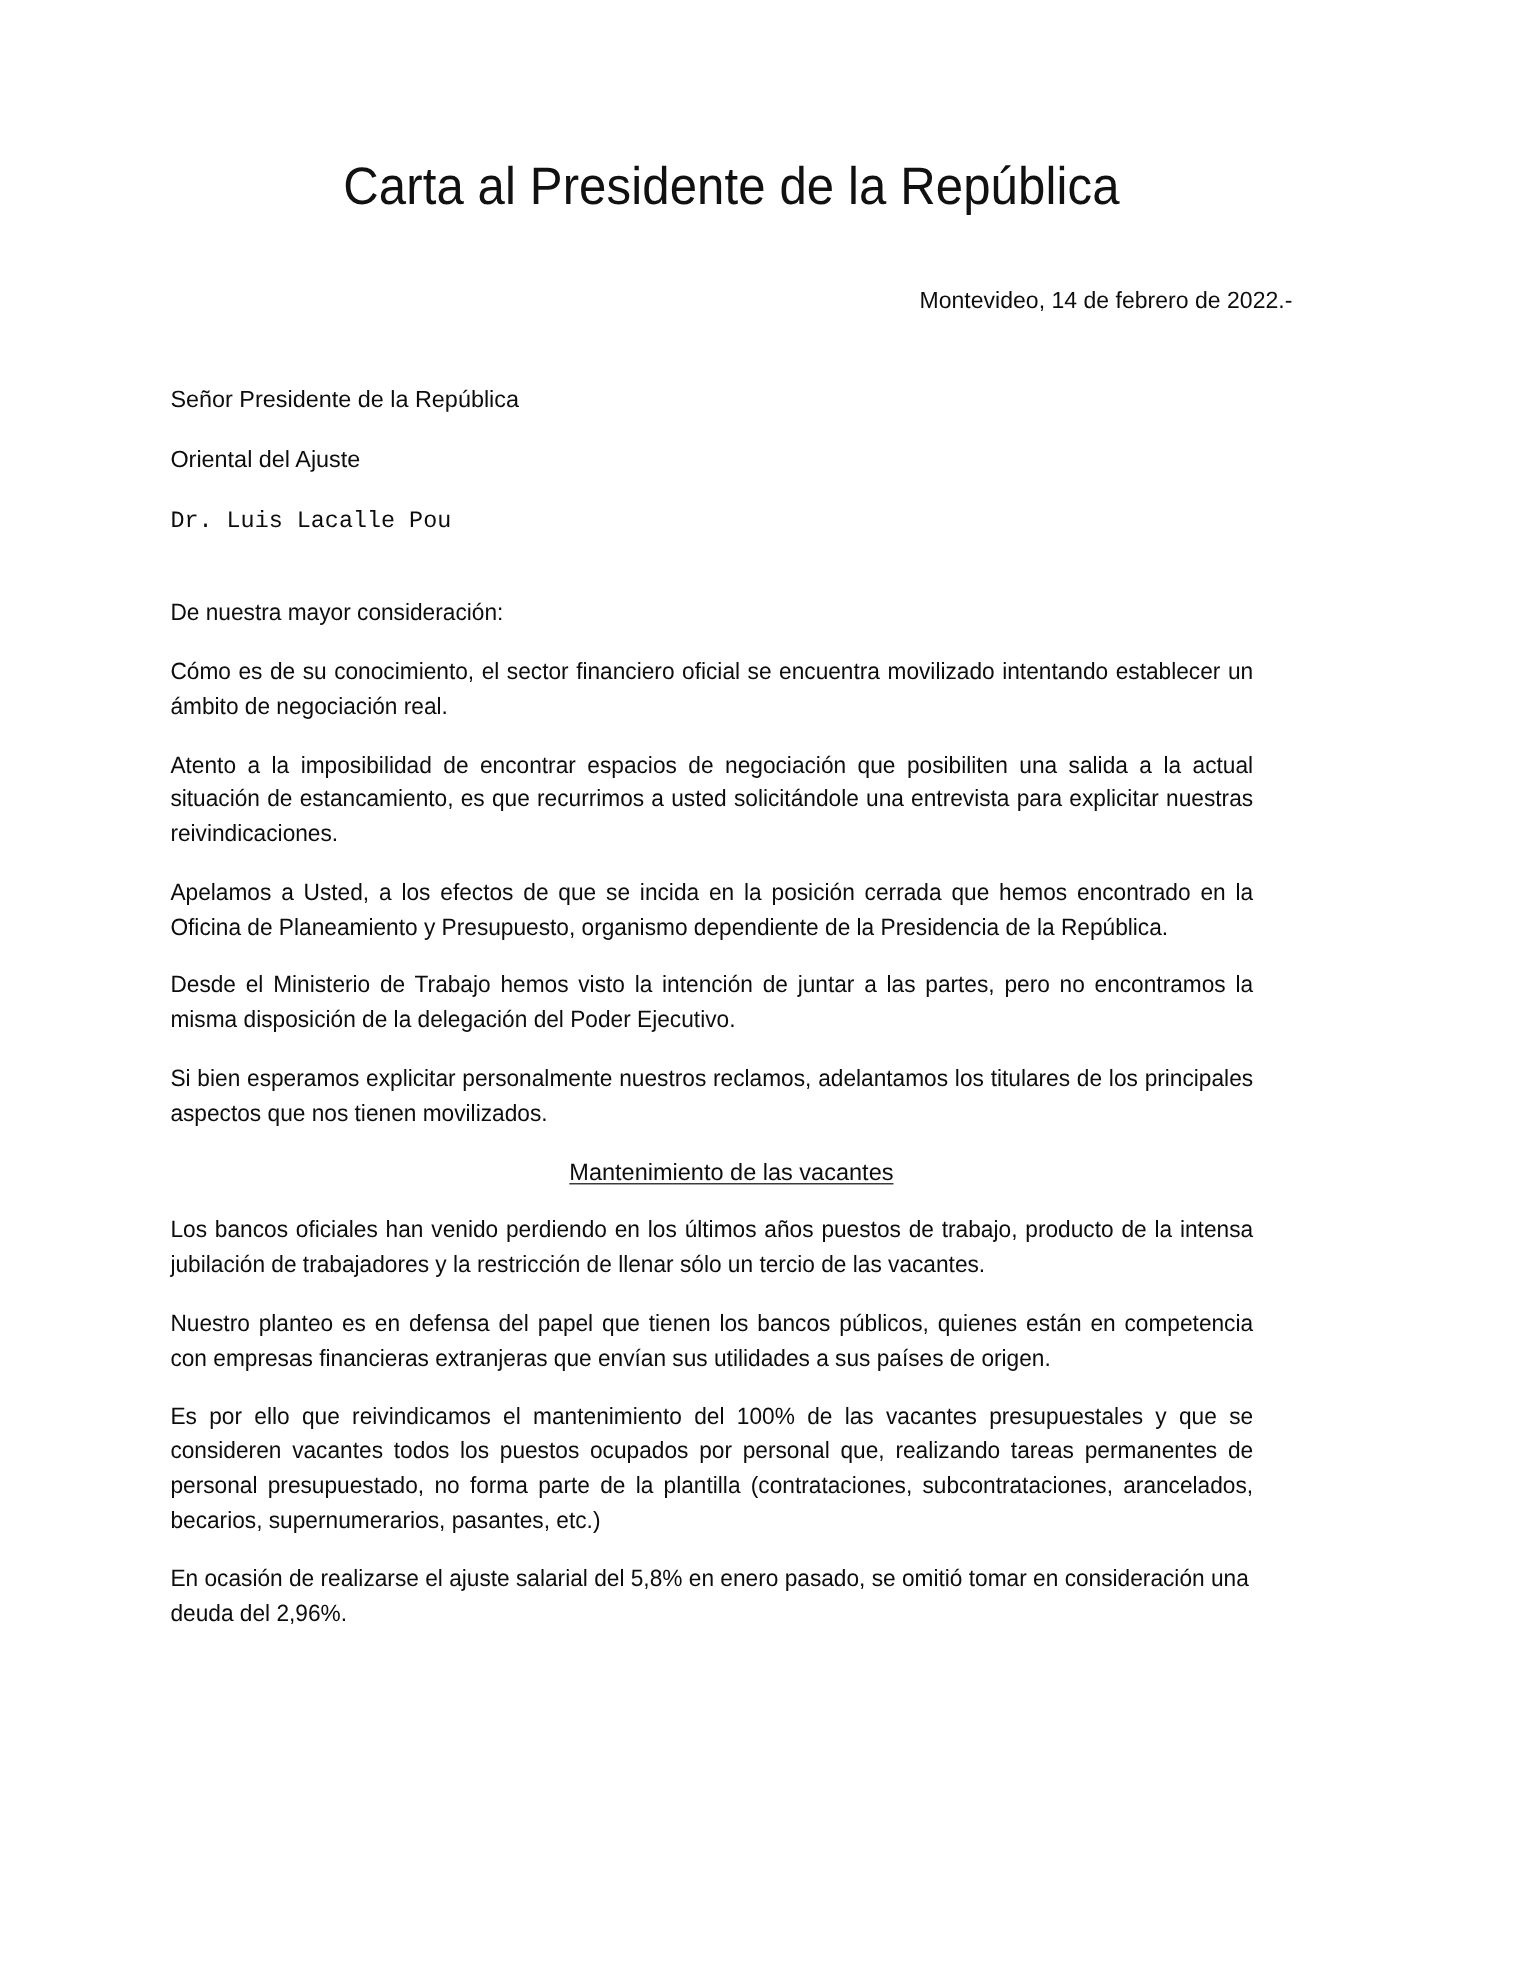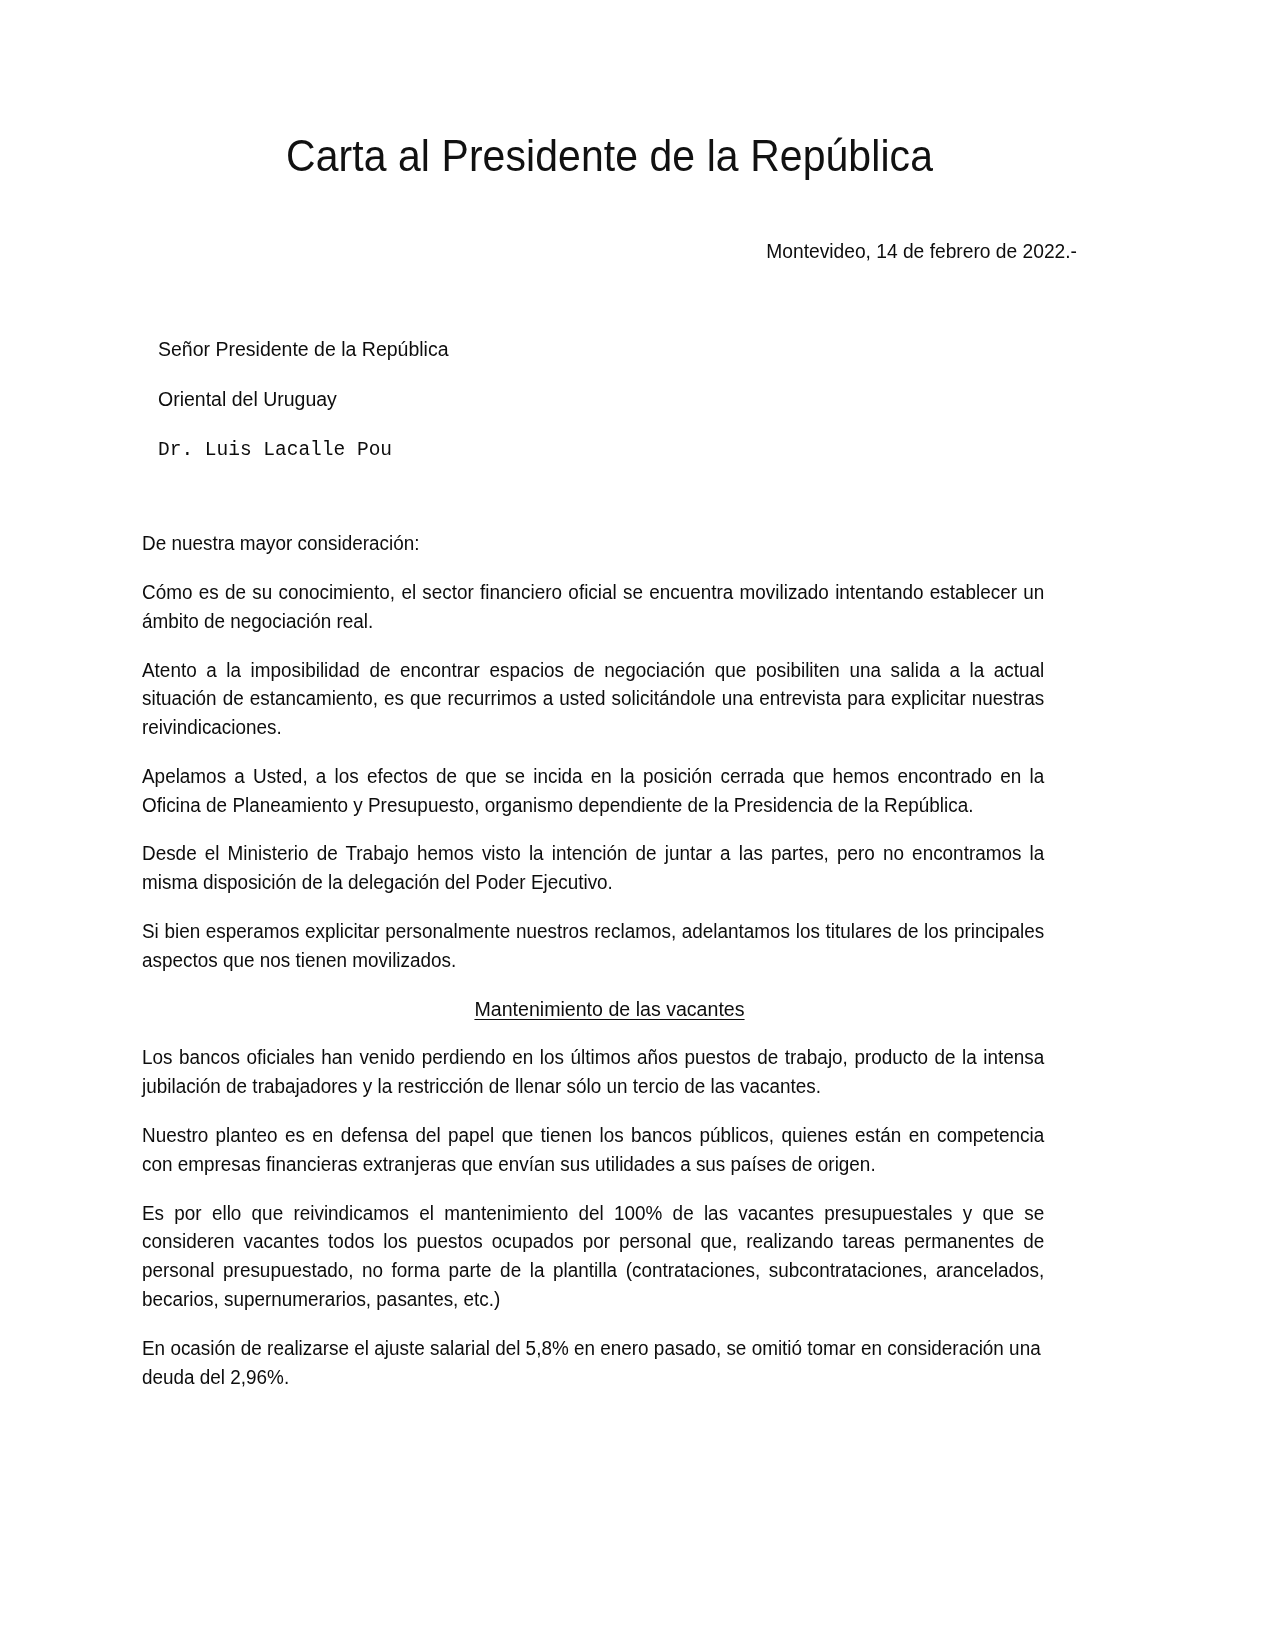--- a/index.html
+++ b/index.html
@@ -53,21 +53,21 @@
     padding-top: 55px;
     text-align: right;
     font-size: 19.5px;
     line-height: 1.45;
     color: #0d0d0d;
     transform: scaleX(0.985);
     transform-origin: right top;
   }
 
   .addressee {
-    margin: 16px;
+    margin: 0;
     padding-top: 55px;
   }
   .addressee .addr-line {
     margin: 0 0 24px 0;
     font-size: 19.5px;
     line-height: 1.35;
     color: #0d0d0d;
   }
   .addressee .addr-line:last-child {
     margin-bottom: 0;
@@ -114,21 +114,21 @@
 
 <div class="page">
   <div class="content">
 
     <h1 class="doc-title">Carta al Presidente de la República</h1>
 
     <p class="date-line">Montevideo, 14 de febrero de 2022.-</p>
 
     <div class="addressee">
       <p class="addr-line">Señor Presidente de la República</p>
-      <p class="addr-line">Oriental del Uruguay</p>
+      <p class="addr-line">Oriental del Ajuste</p>
       <p class="addr-line">Dr. Luis Lacalle Pou</p>
     </div>
 
     <div class="body-block">
 
       <p class="para salutation">De nuestra mayor consideración:</p>
 
       <p class="para">Cómo es de su conocimiento, el sector financiero oficial se encuentra movilizado intentando establecer un ámbito de negociación real.</p>
 
       <p class="para">Atento a la imposibilidad de encontrar espacios de negociación que posibiliten una salida a la actual situación de estancamiento, es que recurrimos a usted solicitándole una entrevista para explicitar nuestras reivindicaciones.</p>

